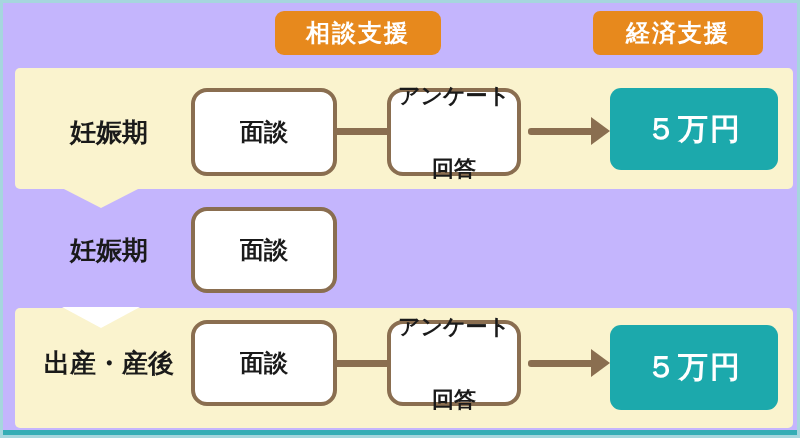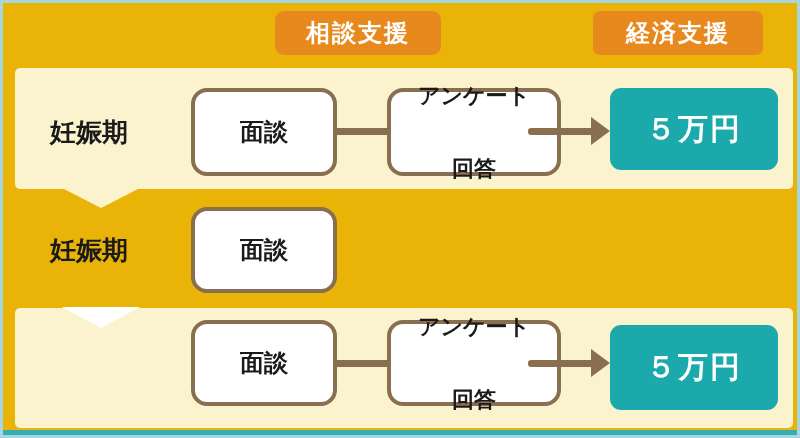--- a/index.html
+++ b/index.html
@@ -4,21 +4,21 @@
 <style>
   * { margin: 0; padding: 0; box-sizing: border-box; }
   body {
     font-family: "DejaVu Sans", "Liberation Sans", sans-serif;
     background: #ffffff;
   }
   .frame {
     position: relative;
     width: 800px;
     height: 438px;
-    background: #eab308;
+    background: #c4b5fd;
     border: 3px solid #a6d6de;
     overflow: hidden;
   }
   
   .badge {
     position: absolute;
     top: 8px;
     height: 44px;
     background: #e7891d;
     border-radius: 9px;
@@ -50,21 +50,21 @@
     width: 0; height: 0;
     border-left: 39px solid transparent;
     border-right: 39px solid transparent;
   }
   .tri-yellow { left: 59px; top: 185px; border-top: 20px solid #faf3ce; }
   .tri-white  { left: 59px; top: 304px; border-top: 21px solid #ffffff; }
 
   
   .stage-label {
     position: absolute;
-    left: 0;
+    left: 20px;
     width: 172px;
     display: flex;
     flex-direction: column;
     align-items: center;
     justify-content: center;
     color: #1a1a1a;
     text-align: center;
   }
   .stage-1 { top: 85px;  height: 88px; }
   .stage-2 { top: 204px; height: 86px; }
@@ -80,21 +80,21 @@
     border-radius: 16px;
     display: flex;
     flex-direction: column;
     align-items: center;
     justify-content: center;
     font-weight: bold;
     color: #1a1a1a;
     text-align: center;
   }
   .interview { width: 146px; height: 88px; font-size: 24px; }
-  .survey    { width: 174px; height: 88px; font-size: 22px; line-height: 1.25; gap: 45px; }
+  .survey    { width: 134px; height: 88px; font-size: 22px; line-height: 1.25; gap: 45px; }
   .iv-1 { left: 188px; top: 85px; }
   .iv-2 { left: 188px; top: 204px; height: 86px; }
   .iv-3 { left: 188px; top: 317px; height: 86px; }
   .sv-1 { left: 384px; top: 85px; }
   .sv-3 { left: 384px; top: 317px; height: 86px; }
 
   
   .hline {
     position: absolute;
     height: 7px;
@@ -171,20 +171,23 @@
     <span>５万円</span>
   </div>
 
   <div class="stage-label stage-2">
     <div class="stage-title">妊娠期</div>
   </div>
   <div class="pbox interview iv-2">
     <span>面談</span>
   </div>
 
+  <div class="stage-label stage-3">
+    <div class="stage-title">出産・産後</div>
+  </div>
   <div class="pbox interview iv-3">
     <span>面談</span>
   </div>
   <div class="hline conn-3"></div>
   <div class="pbox survey sv-3">
     <span>アンケート</span>
     <span>回答</span>
   </div>
   <div class="hline arrow-3"></div>
   <div class="ahead ah-3"></div>

